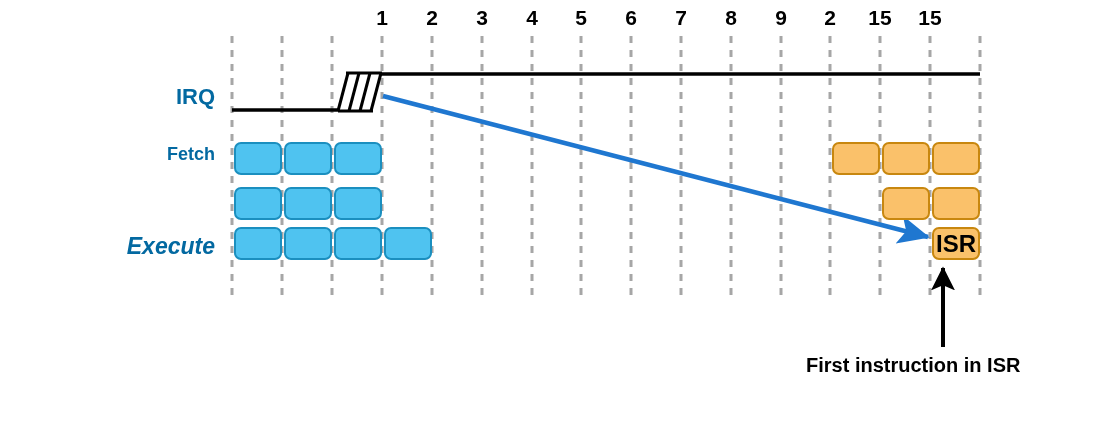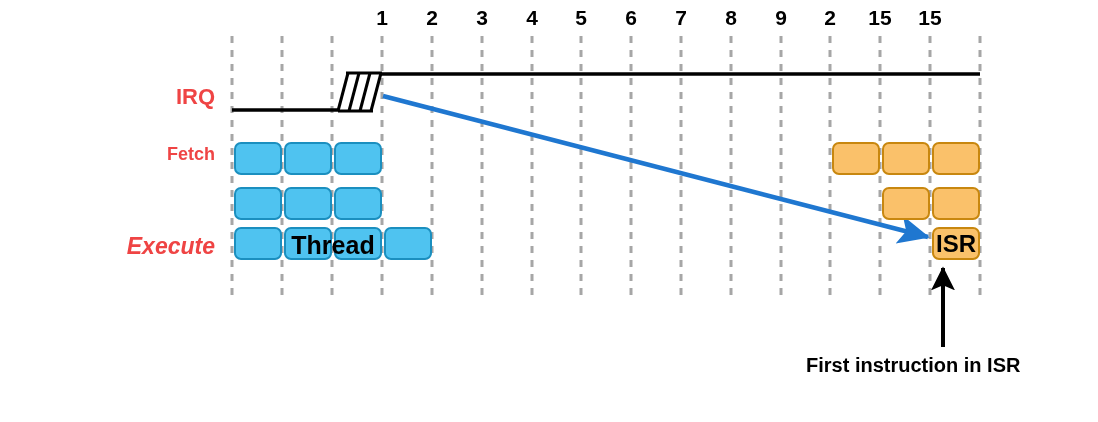--- a/index.html
+++ b/index.html
@@ -19,21 +19,21 @@
     position: absolute;
     left: 0;
     top: 0;
     width: 1098px;
     height: 422px;
   }
   .row-label {
     position: absolute;
     font-family: "Liberation Sans", sans-serif;
     font-weight: bold;
-    color: #ef4444;
+    color: #0369a1;
     white-space: nowrap;
     text-align: right;
   }
   .tick-label {
     position: absolute;
     font-family: "Liberation Sans", sans-serif;
     font-weight: bold;
     font-size: 21px;
     color: #000000;
     text-align: center;
@@ -162,19 +162,18 @@
   <div class="pipe-box box-blue" style="left:334px; top:187px; width:48px; height:33px;"></div>
 
   <div class="pipe-box box-orange" style="left:882px; top:187px; width:48px; height:33px;"></div>
   <div class="pipe-box box-orange" style="left:932px; top:187px; width:48px; height:33px;"></div>
 
   <div class="pipe-box box-blue" style="left:234px; top:227px; width:48px; height:33px;"></div>
   <div class="pipe-box box-blue" style="left:284px; top:227px; width:48px; height:33px;"></div>
   <div class="pipe-box box-blue" style="left:334px; top:227px; width:48px; height:33px;"></div>
   <div class="pipe-box box-blue" style="left:384px; top:227px; width:48px; height:33px;"></div>
 
-  <div class="overlay-text" style="left:283px; top:231px; width:100px; text-align:center; font-size:25px;">Thread</div>
 
   <div class="pipe-box box-orange" style="left:932px; top:227px; width:48px; height:33px; font-size:24px;">ISR</div>
 
   <div class="caption" style="left:806px; top:352px;">First instruction in ISR</div>
 
 </div>
 
 </body></html>

